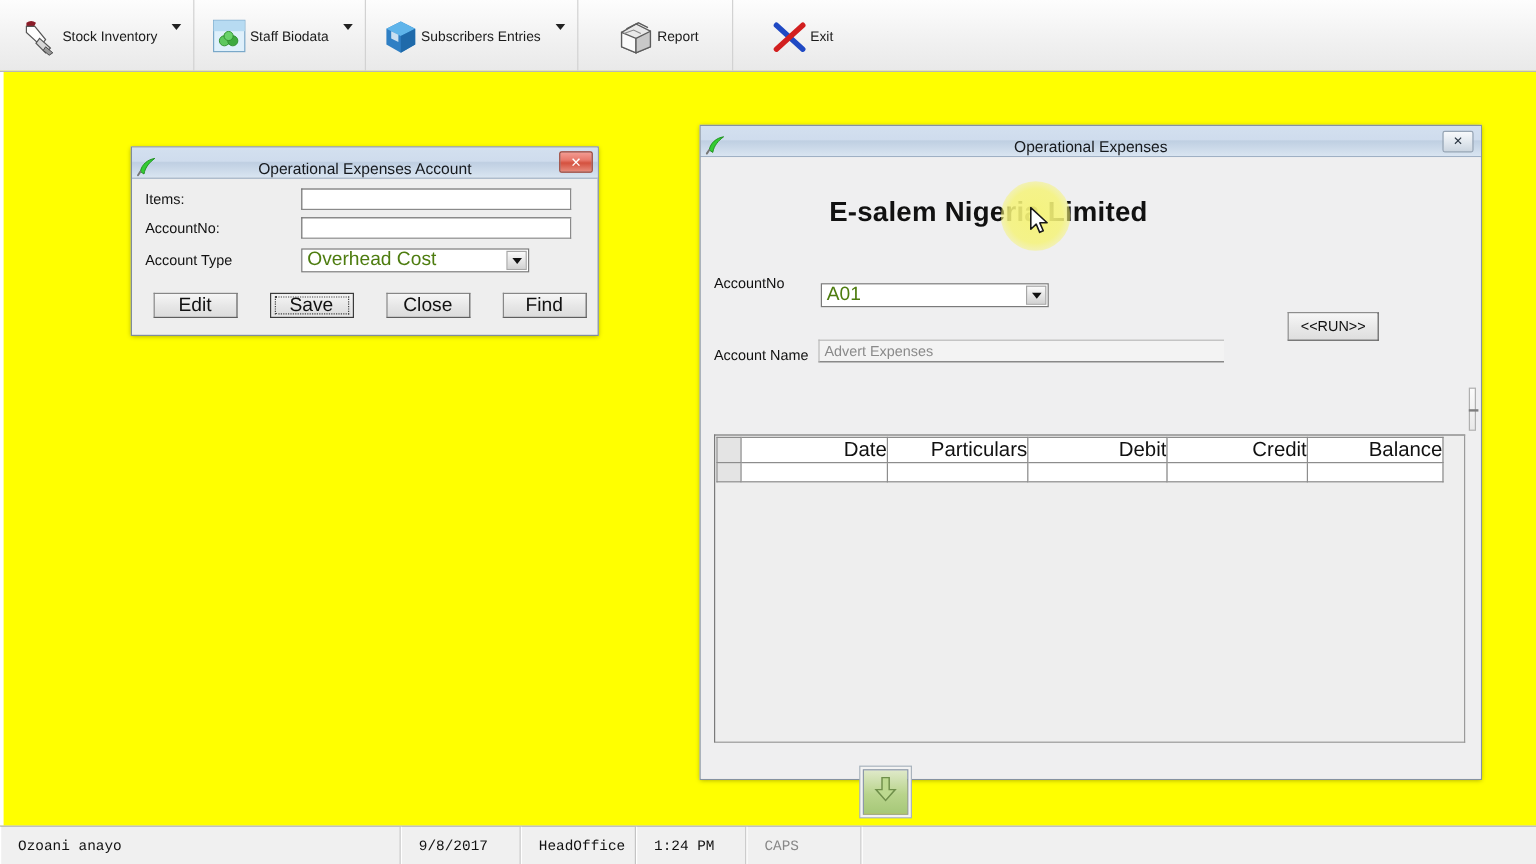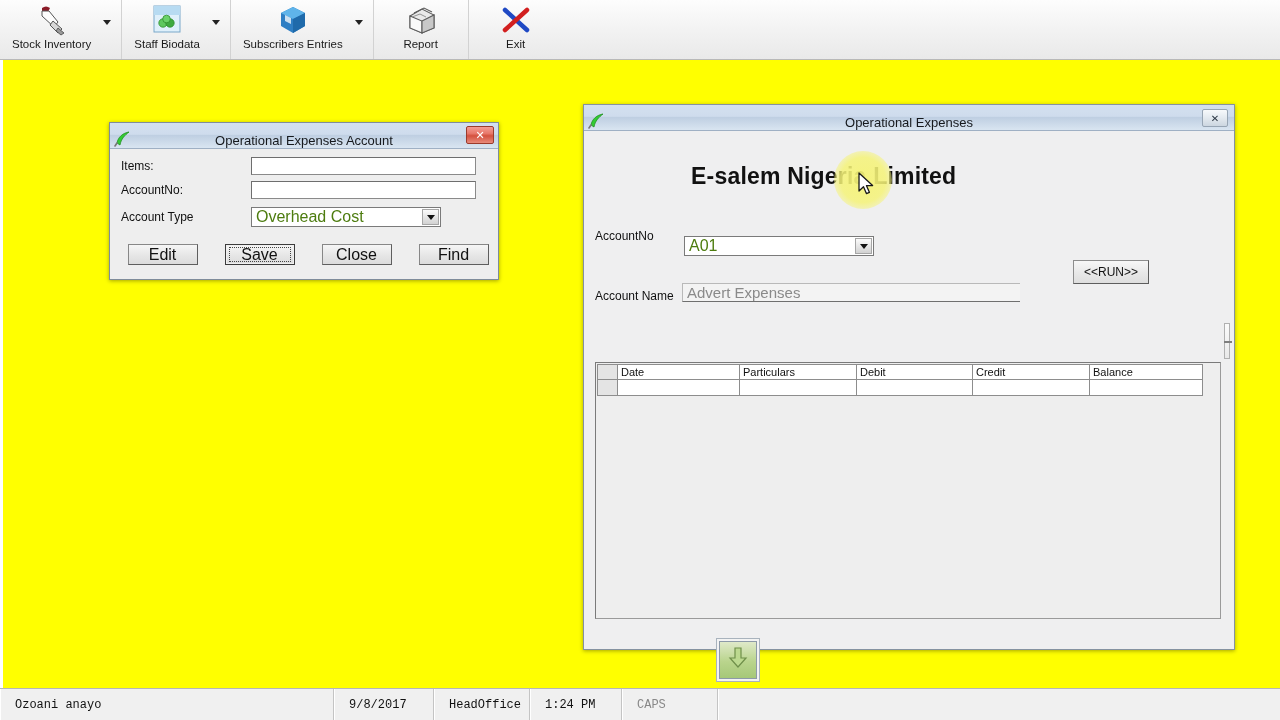--- a/index.html
+++ b/index.html
@@ -27,21 +27,21 @@
     align-items: stretch;
   }
   .tb-group {
     display: flex;
     align-items: stretch;
     border-right: 1px solid #d2d2d2;
     padding: 0 2px;
   }
   .tb-item {
     display: flex;
-    flex-direction: column;
+    flex-direction: row;
     align-items: center;
     justify-content: flex-start;
     padding: 3px 10px 0 10px;
     cursor: default;
   }
   .tb-item .ico {
     height: 34px;
     display: flex;
     align-items: center;
     justify-content: center;
@@ -254,21 +254,21 @@
   }
   #txtAccountName {
     position: absolute;
     left: 98px; top: 152px;
     width: 338px; height: 19px;
     background: #f3f3f3;
     border: none;
     border-bottom: 1px solid #6f6f6f;
     border-top: 1px solid #b9b9b9;
     border-left: 1px solid #b9b9b9;
-    font-size: 15px;
+    font-size: 12px;
     color: #8a8a8a;
     padding: 0 4px;
     display: flex;
     align-items: center;
   }
   #btnRun {
     position: absolute;
     left: 489px; top: 129px;
     width: 76px; height: 24px;
     background: linear-gradient(to bottom,#f7f7f7,#e8e8e8 55%,#dedede);
@@ -294,23 +294,23 @@
   }
   #grid table {
     border-collapse: collapse;
     table-layout: fixed;
     width: 605px;
     margin: 1px 0 0 1px;
   }
   #grid th, #grid td {
     border: 1px solid #8d8d8d;
     height: 15px;
-    font-size: 11px;
+    font-size: 17px;
     font-weight: normal;
-    text-align: left;
+    text-align: right;
     padding: 0 0 0 3px;
     background: #ffffff;
     color: #111;
     overflow: hidden;
     white-space: nowrap;
   }
   #grid th.corner, #grid td.corner {
     width: 20px;
     background: #e4e4e4;
     padding: 0;

